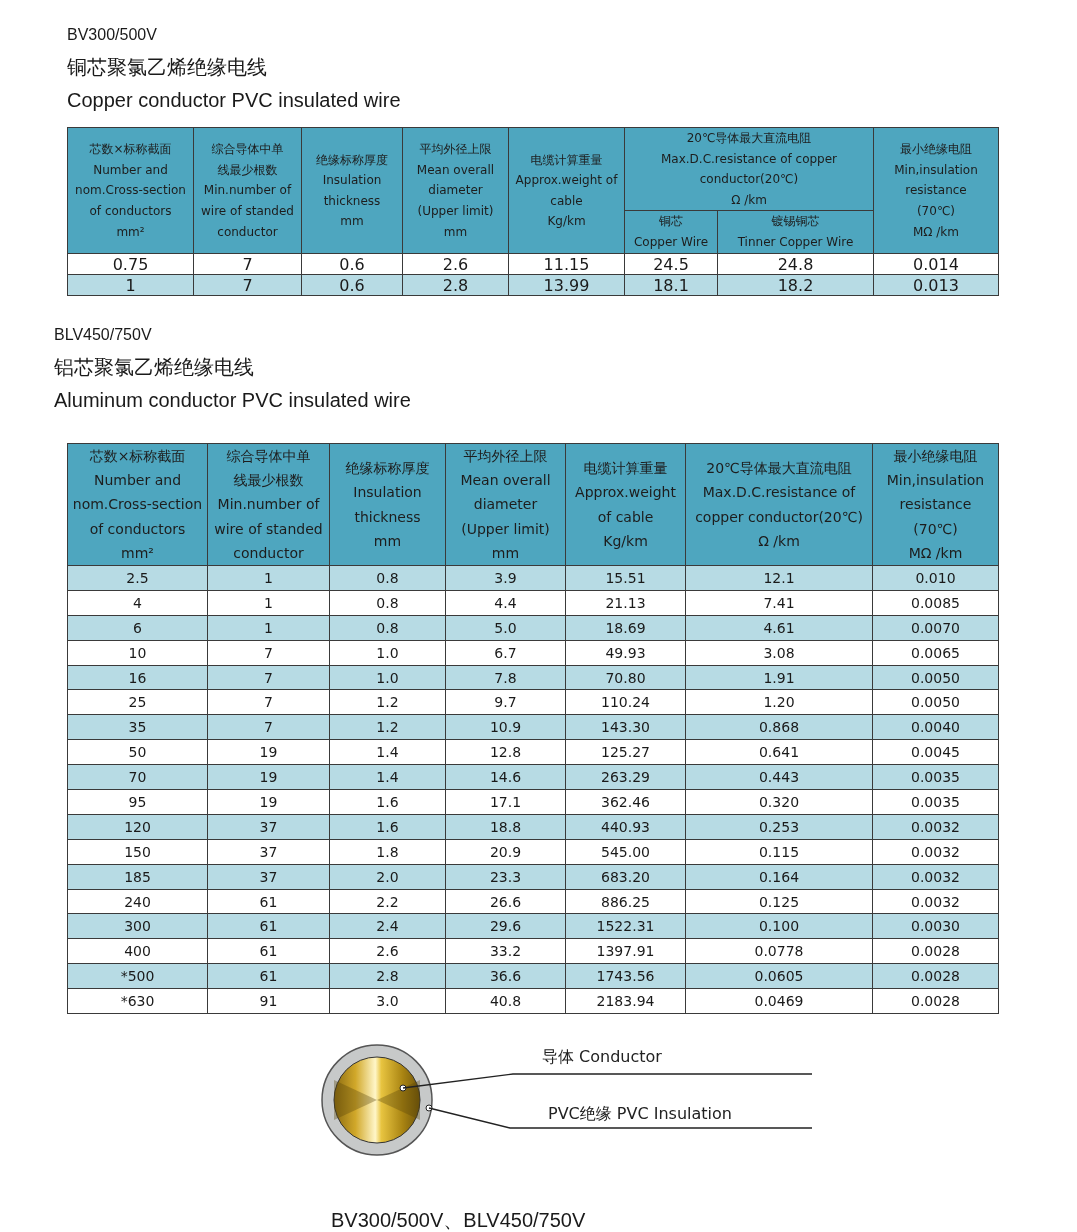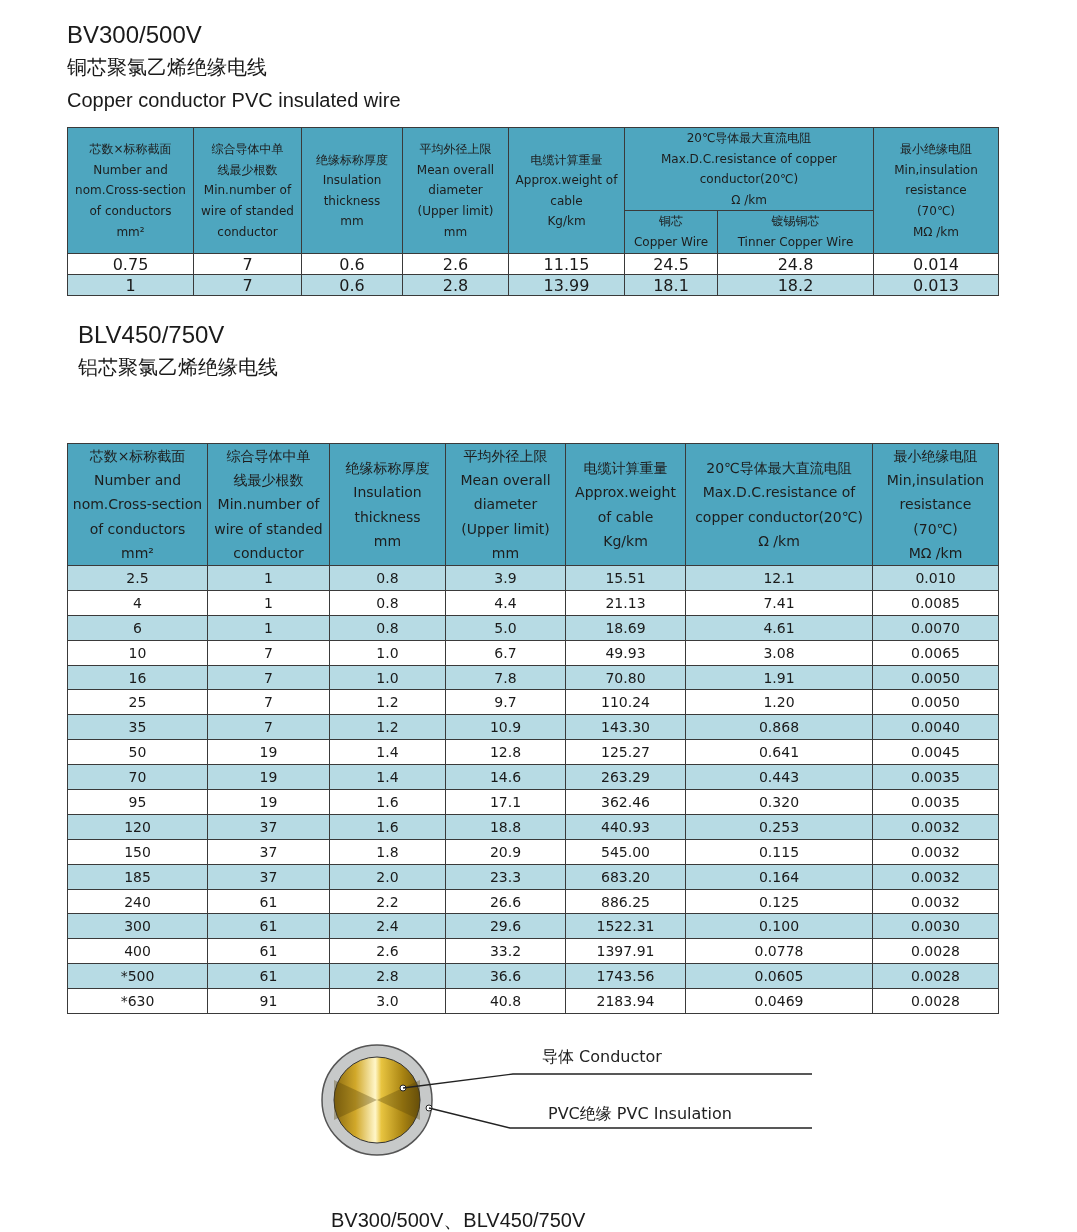--- a/index.html
+++ b/index.html
@@ -1,23 +1,23 @@
 <!DOCTYPE html>
 <html><head>
 <meta charset="utf-8">
 <style>
   html, body { margin: 0; padding: 0; background: #ffffff; }
   body { width: 1077px; height: 1232px; position: relative; overflow: hidden;
          font-family: "Liberation Sans", "DejaVu Sans", sans-serif; color: #1a1a1a; }
   .title-block { position: absolute; left: 67px; }
-  .title-block .model { font-size: 24px; line-height: 33px; }
+  .title-block .model { font-size: 16px; line-height: 33px; }
   .title-block .cn { font-size: 20px; line-height: 33px; font-family: "DejaVu Sans", sans-serif; }
   .title-block .en { font-size: 20px; line-height: 33px; }
   #t1-title { top: 18px; }
-  #t2-title { top: 318px; left: 78px; }
+  #t2-title { top: 318px; left: 54px; }
 
   table { position: absolute; border-collapse: collapse; table-layout: fixed;
           font-family: "DejaVu Sans", "Liberation Sans", sans-serif; }
   table td, table th { border: 1px solid #3a3a3a; text-align: center; padding: 0; }
   th { background: #4ea6bf; color: #1d1d1d; font-weight: normal; vertical-align: middle; }
   tr.odd td { background: #b7dbe4; }
   tr.even td { background: #ffffff; }
 
   #table1 { left: 67px; top: 127px; width: 931px; font-size: 12px; }
   #table1 th { line-height: 20.6px; }
@@ -132,20 +132,21 @@
         <td>18.1</td>
         <td>18.2</td>
         <td>0.013</td>
       </tr>
     </tbody>
 </table>
 
 <div class="title-block" id="t2-title">
   <div class="model">BLV450/750V</div>
   <div class="cn">铝芯聚氯乙烯绝缘电线</div>
+  <div class="en">Aluminum conductor PVC insulated wire</div>
 </div>
 
 <table id="table2">
   <colgroup>
     <col style="width:140px">
       <col style="width:122px">
       <col style="width:116px">
       <col style="width:120px">
     <col style="width:120px">
       <col style="width:187px">

